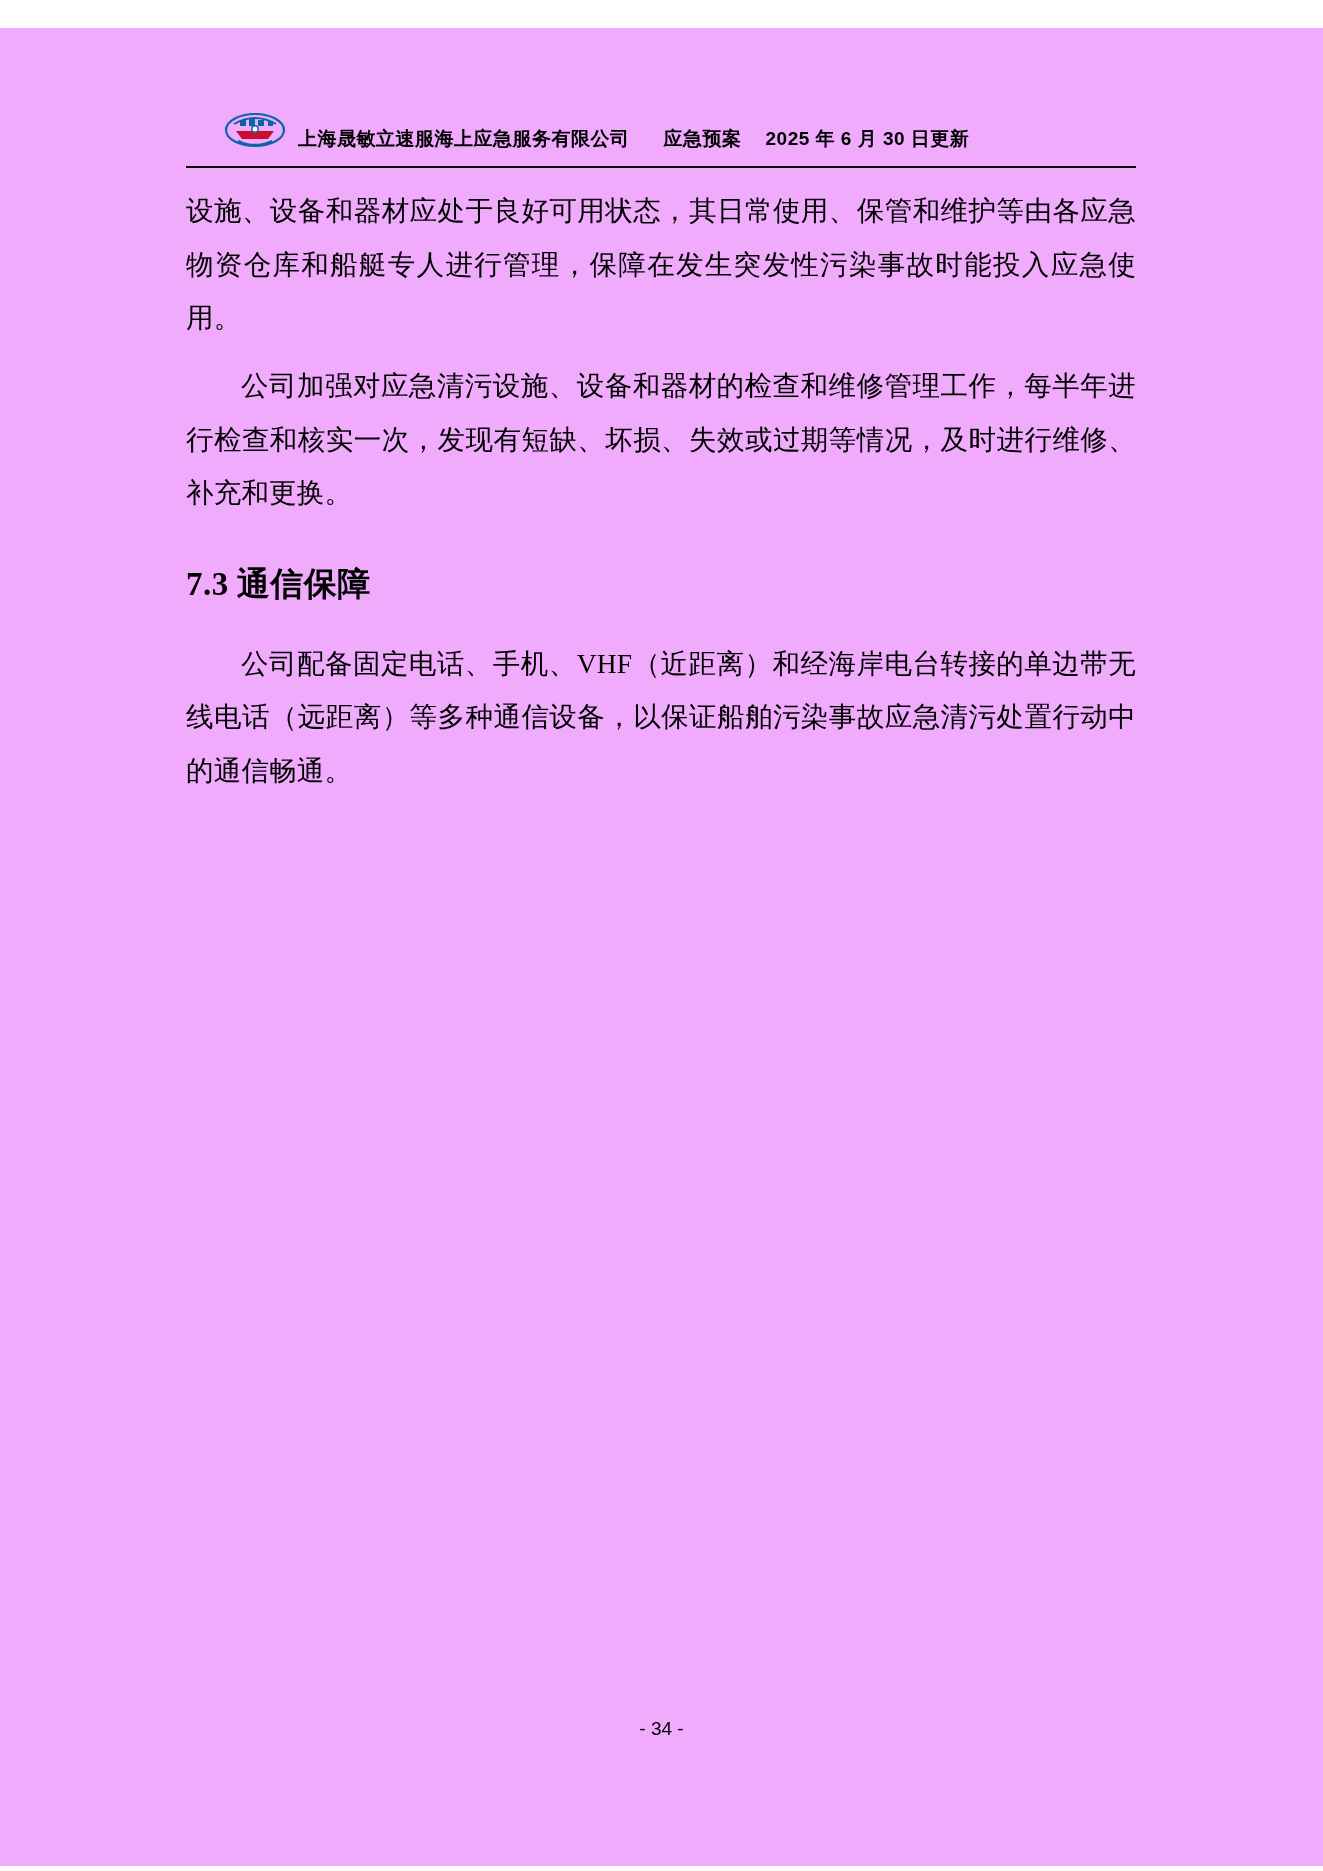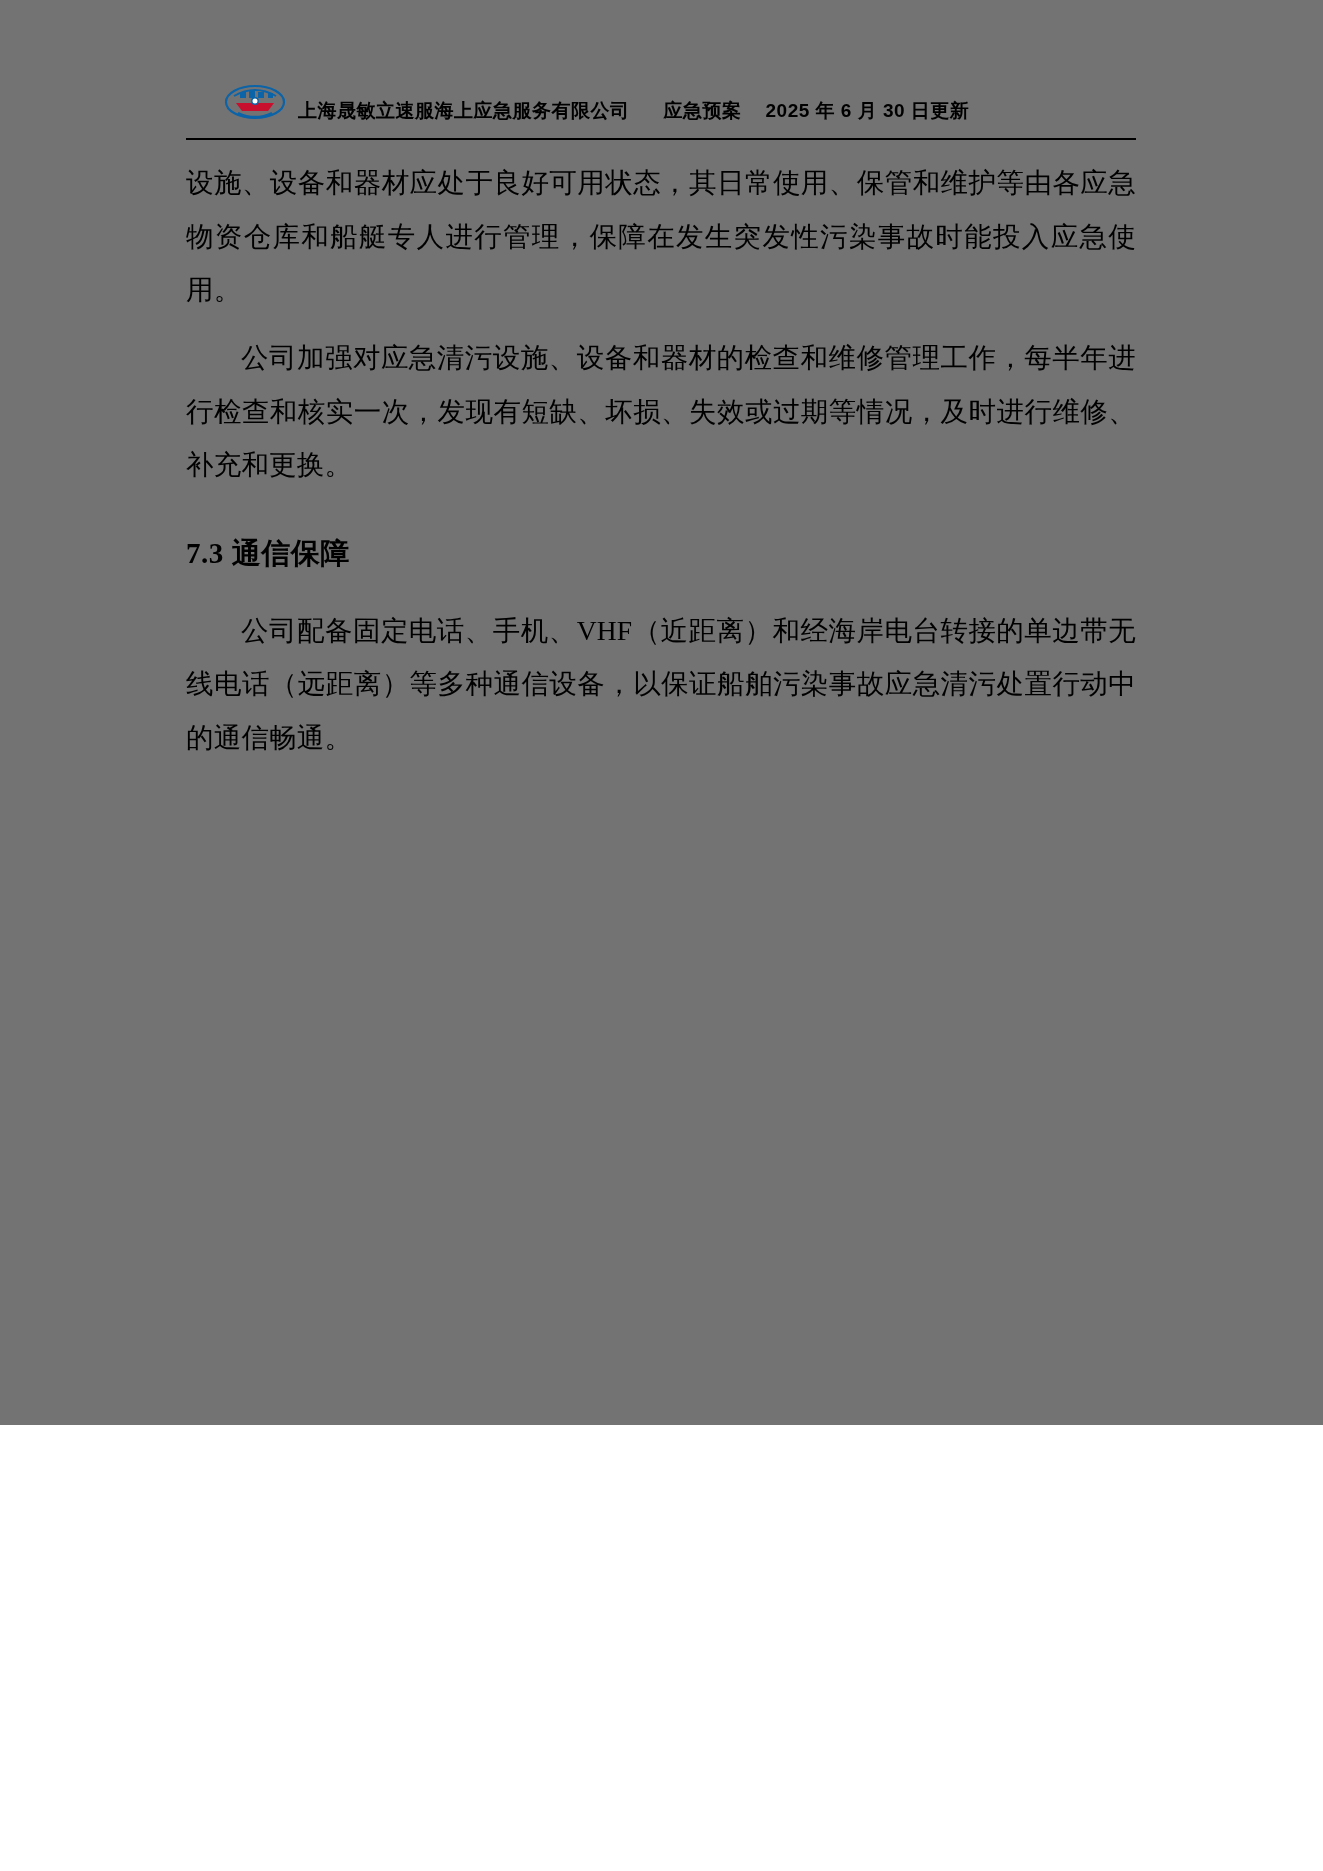--- a/index.html
+++ b/index.html
@@ -3,26 +3,27 @@
 <meta charset="utf-8">
 <style>
   html, body {
     margin: 0;
     padding: 0;
     background: #ffffff;
   }
   .page {
     position: relative;
     width: 1323px;
-    height: 1425px;
-    background: #737373;
+    height: 1838px;
+    background: #f0abfc;
     font-family: "Liberation Serif", serif;
     color: #000000;
     box-sizing: border-box;
     overflow: hidden;
+    margin-top: 28px;
   }
   .content {
     position: absolute;
     left: 186px;
     top: 78px;
     width: 950px;
   }
   
   .header {
     position: relative;
@@ -69,21 +70,21 @@
     text-align: justify;
     text-justify: inter-ideograph;
     letter-spacing: 0.2px;
     font-family: Liberation Serif, serif;
   }
   p.indent { text-indent: 2em; }
   .block-gap-1 { height: 14px; }
 
   h2.heading {
     font-family: "Liberation Sans", sans-serif;
-    font-size: 29px;
+    font-size: 33px;
     font-weight: bold;
     margin: 42px 0 30px 0;
     letter-spacing: 0.5px;
   }
   h2.heading .num { margin-right: 8px; }
 
   .latin { font-family: "Liberation Serif", serif; }
 
   
   .footer {

